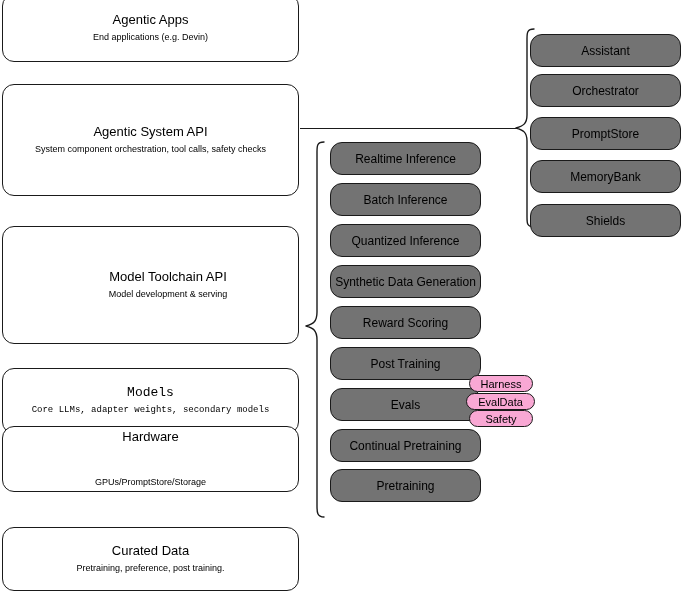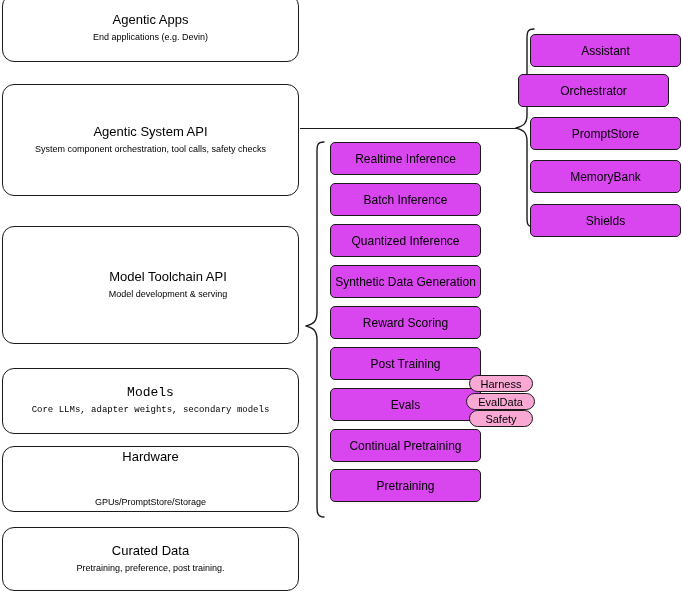--- a/index.html
+++ b/index.html
@@ -45,22 +45,22 @@
     margin-top: 3px;
     white-space: nowrap;
     text-align: center;
   }
 
   
   .cap-box {
     position: absolute;
     box-sizing: border-box;
     border: 1.4px solid #1a1a1a;
-    border-radius: 5px;
-    background: #d946ef;
+    border-radius: 12px;
+    background: #737373;
     display: flex;
     align-items: center;
     justify-content: center;
     font-size: 12px;
     line-height: 14px;
     color: #000000;
     white-space: nowrap;
   }
 
   
@@ -118,21 +118,21 @@
   <div class="layer-box" style="left:2px; top:226px; width:297px; height:118px;padding-left:35px;">
     <div class="layer-title">Model Toolchain API</div>
     <div class="layer-sub">Model development &amp; serving</div>
   </div>
 
   <div class="layer-box" style="left:2px; top:368px; width:297px; height:66px;font-family:Liberation Mono, monospace;">
     <div class="layer-title">Models</div>
     <div class="layer-sub">Core LLMs, adapter weights, secondary models</div>
   </div>
 
-  <div class="layer-box" style="left:2px; top:446px; width:297px; height:66px;gap:28px;">
+  <div class="layer-box" style="left:2px; top:426px; width:297px; height:66px;gap:28px;">
     <div class="layer-title">Hardware</div>
     <div class="layer-sub">GPUs/PromptStore/Storage</div>
   </div>
 
   <div class="layer-box" style="left:2px; top:527px; width:297px; height:64px;">
     <div class="layer-title">Curated Data</div>
     <div class="layer-sub">Pretraining, preference, post training.</div>
   </div>
 
   <div class="hline" style="left:300px; top:128px; width:218px;"></div>
@@ -176,21 +176,21 @@
   <div class="cap-box" style="left:330px; top:469px; width:151px; height:33px;">Pretraining</div>
 
   <div class="pill" style="left:469px; top:375px; width:64px; height:17px;">Harness</div>
 
   <div class="pill" style="left:466px; top:393px; width:69px; height:17px;">EvalData</div>
 
   <div class="pill" style="left:469px; top:410px; width:64px; height:17px;">Safety</div>
 
   <div class="cap-box" style="left:530px; top:34px; width:151px; height:33px;">Assistant</div>
 
-  <div class="cap-box" style="left:518px; top:74px; width:151px; height:33px;">Orchestrator</div>
+  <div class="cap-box" style="left:530px; top:74px; width:151px; height:33px;">Orchestrator</div>
 
   <div class="cap-box" style="left:530px; top:160px; width:151px; height:33px;">MemoryBank</div>
 
   <div class="cap-box" style="left:530px; top:117px; width:151px; height:33px;">PromptStore</div>
 
   <div class="cap-box" style="left:530px; top:204px; width:151px; height:33px;">Shields</div>
 
 </div>
 
 </body></html>

